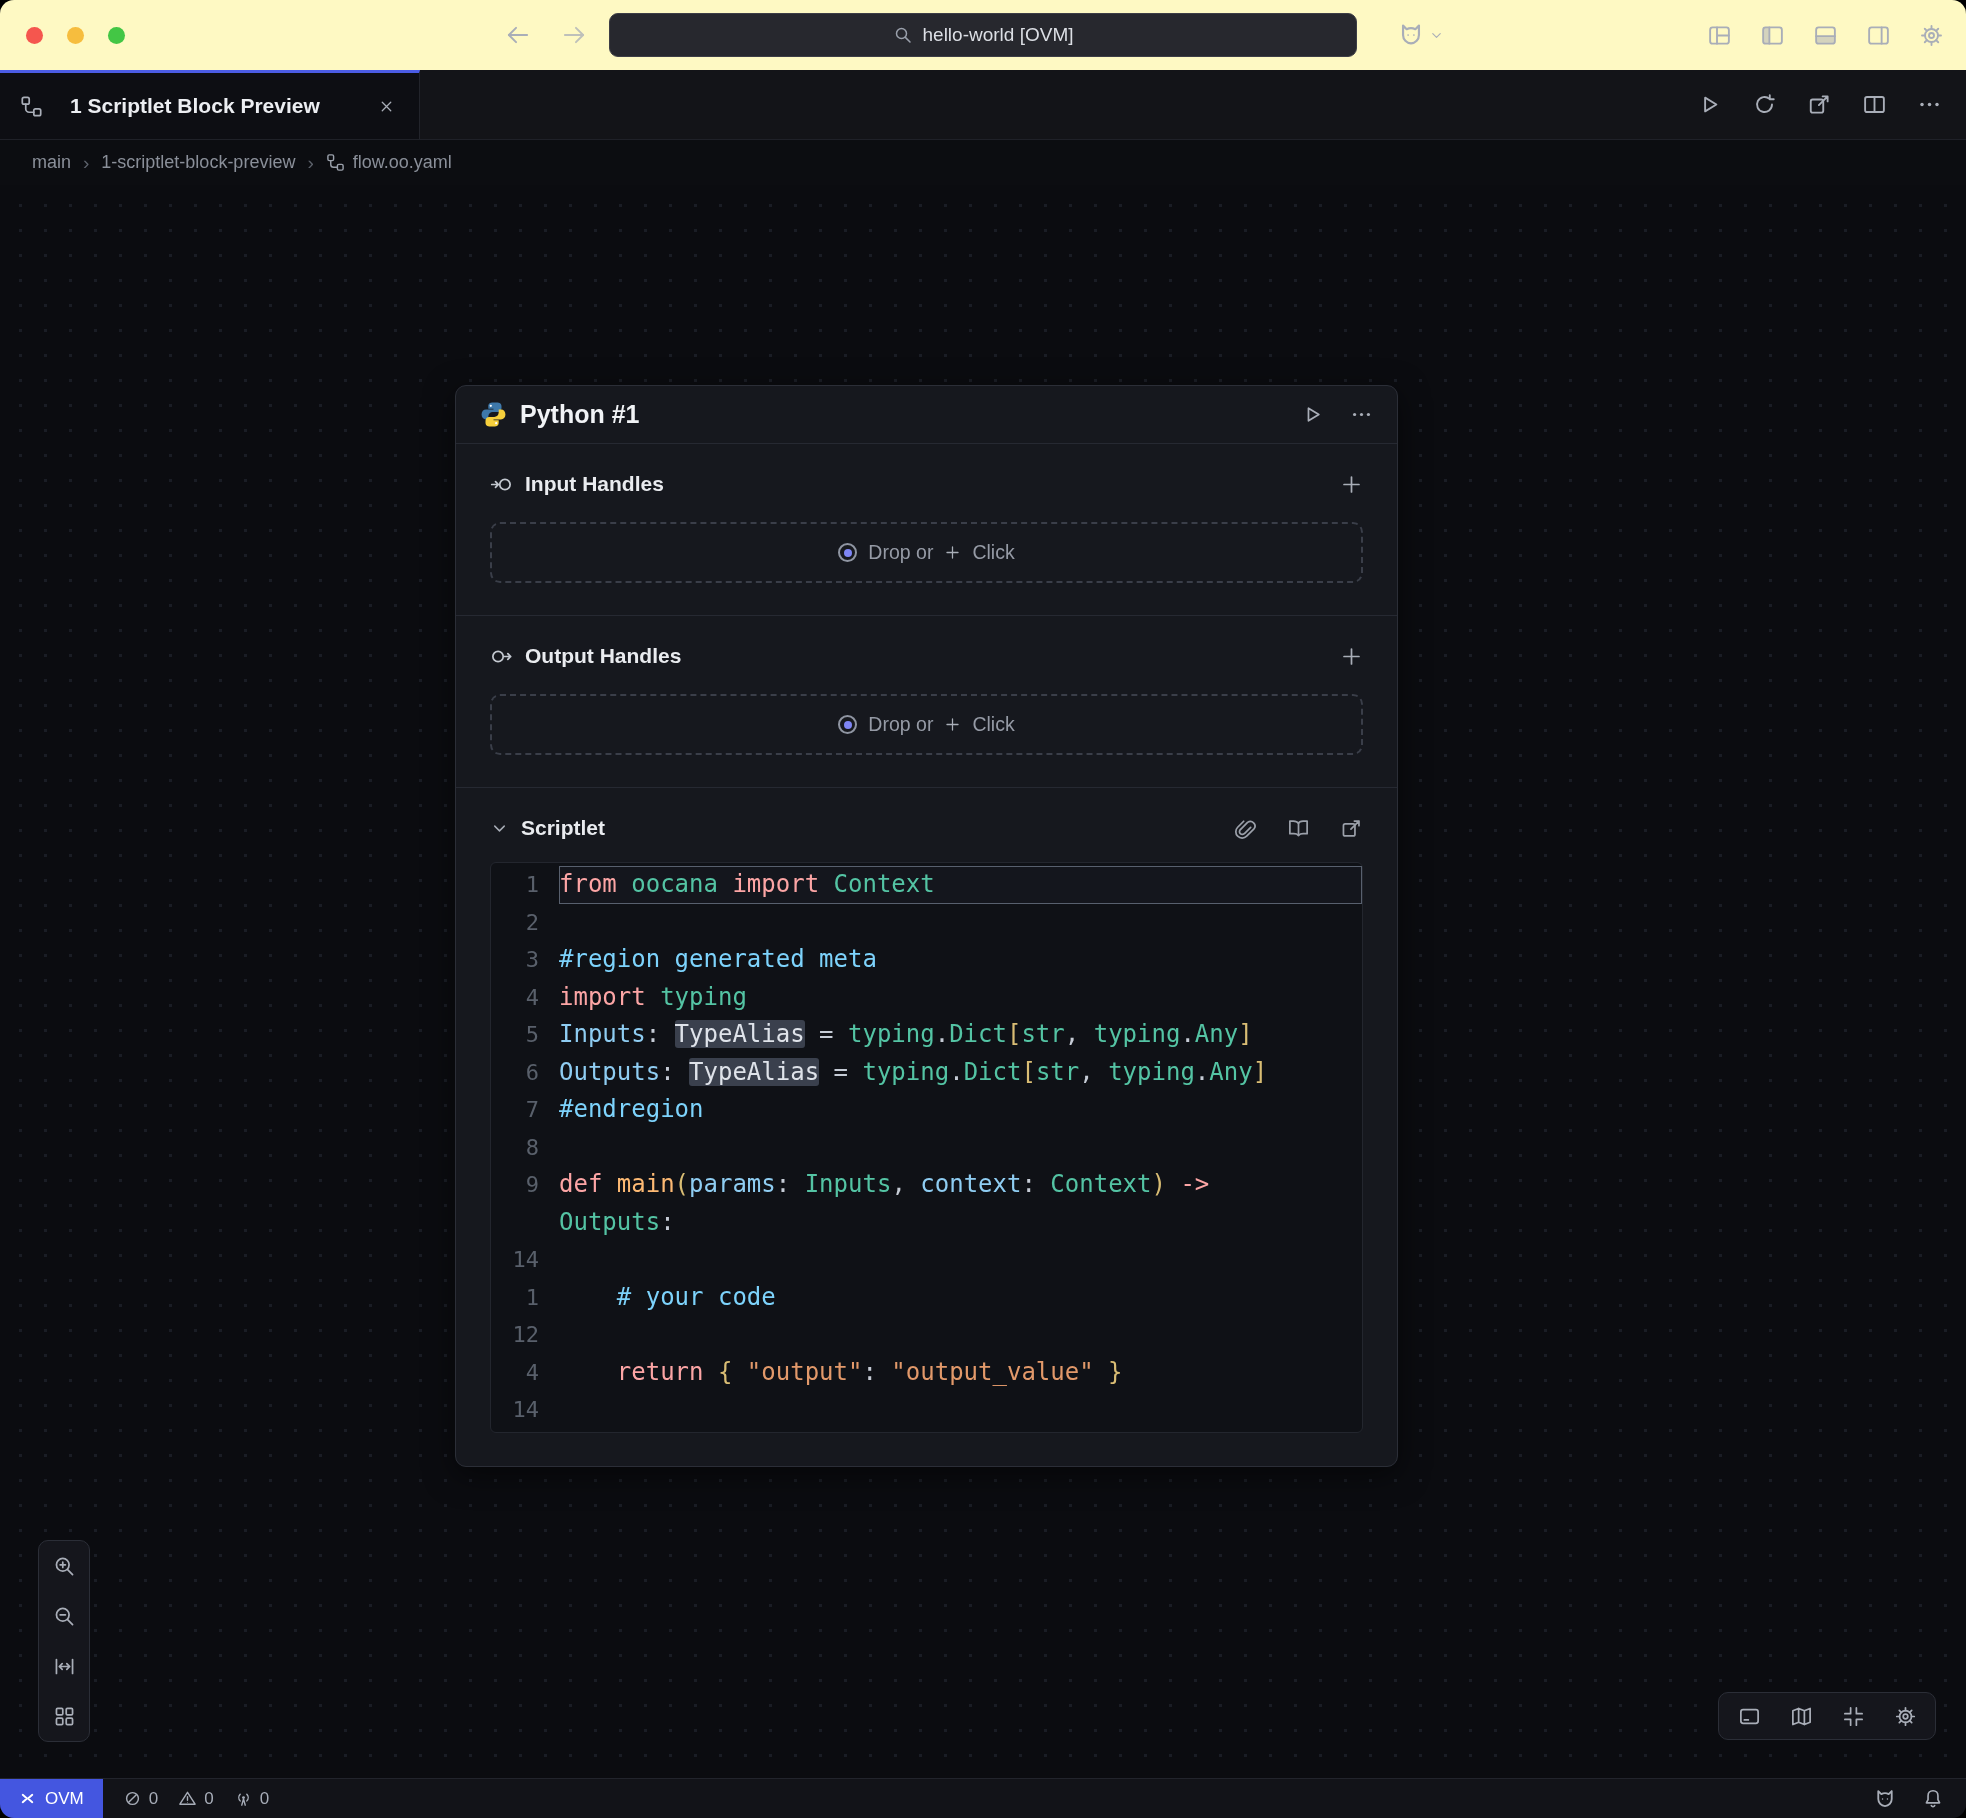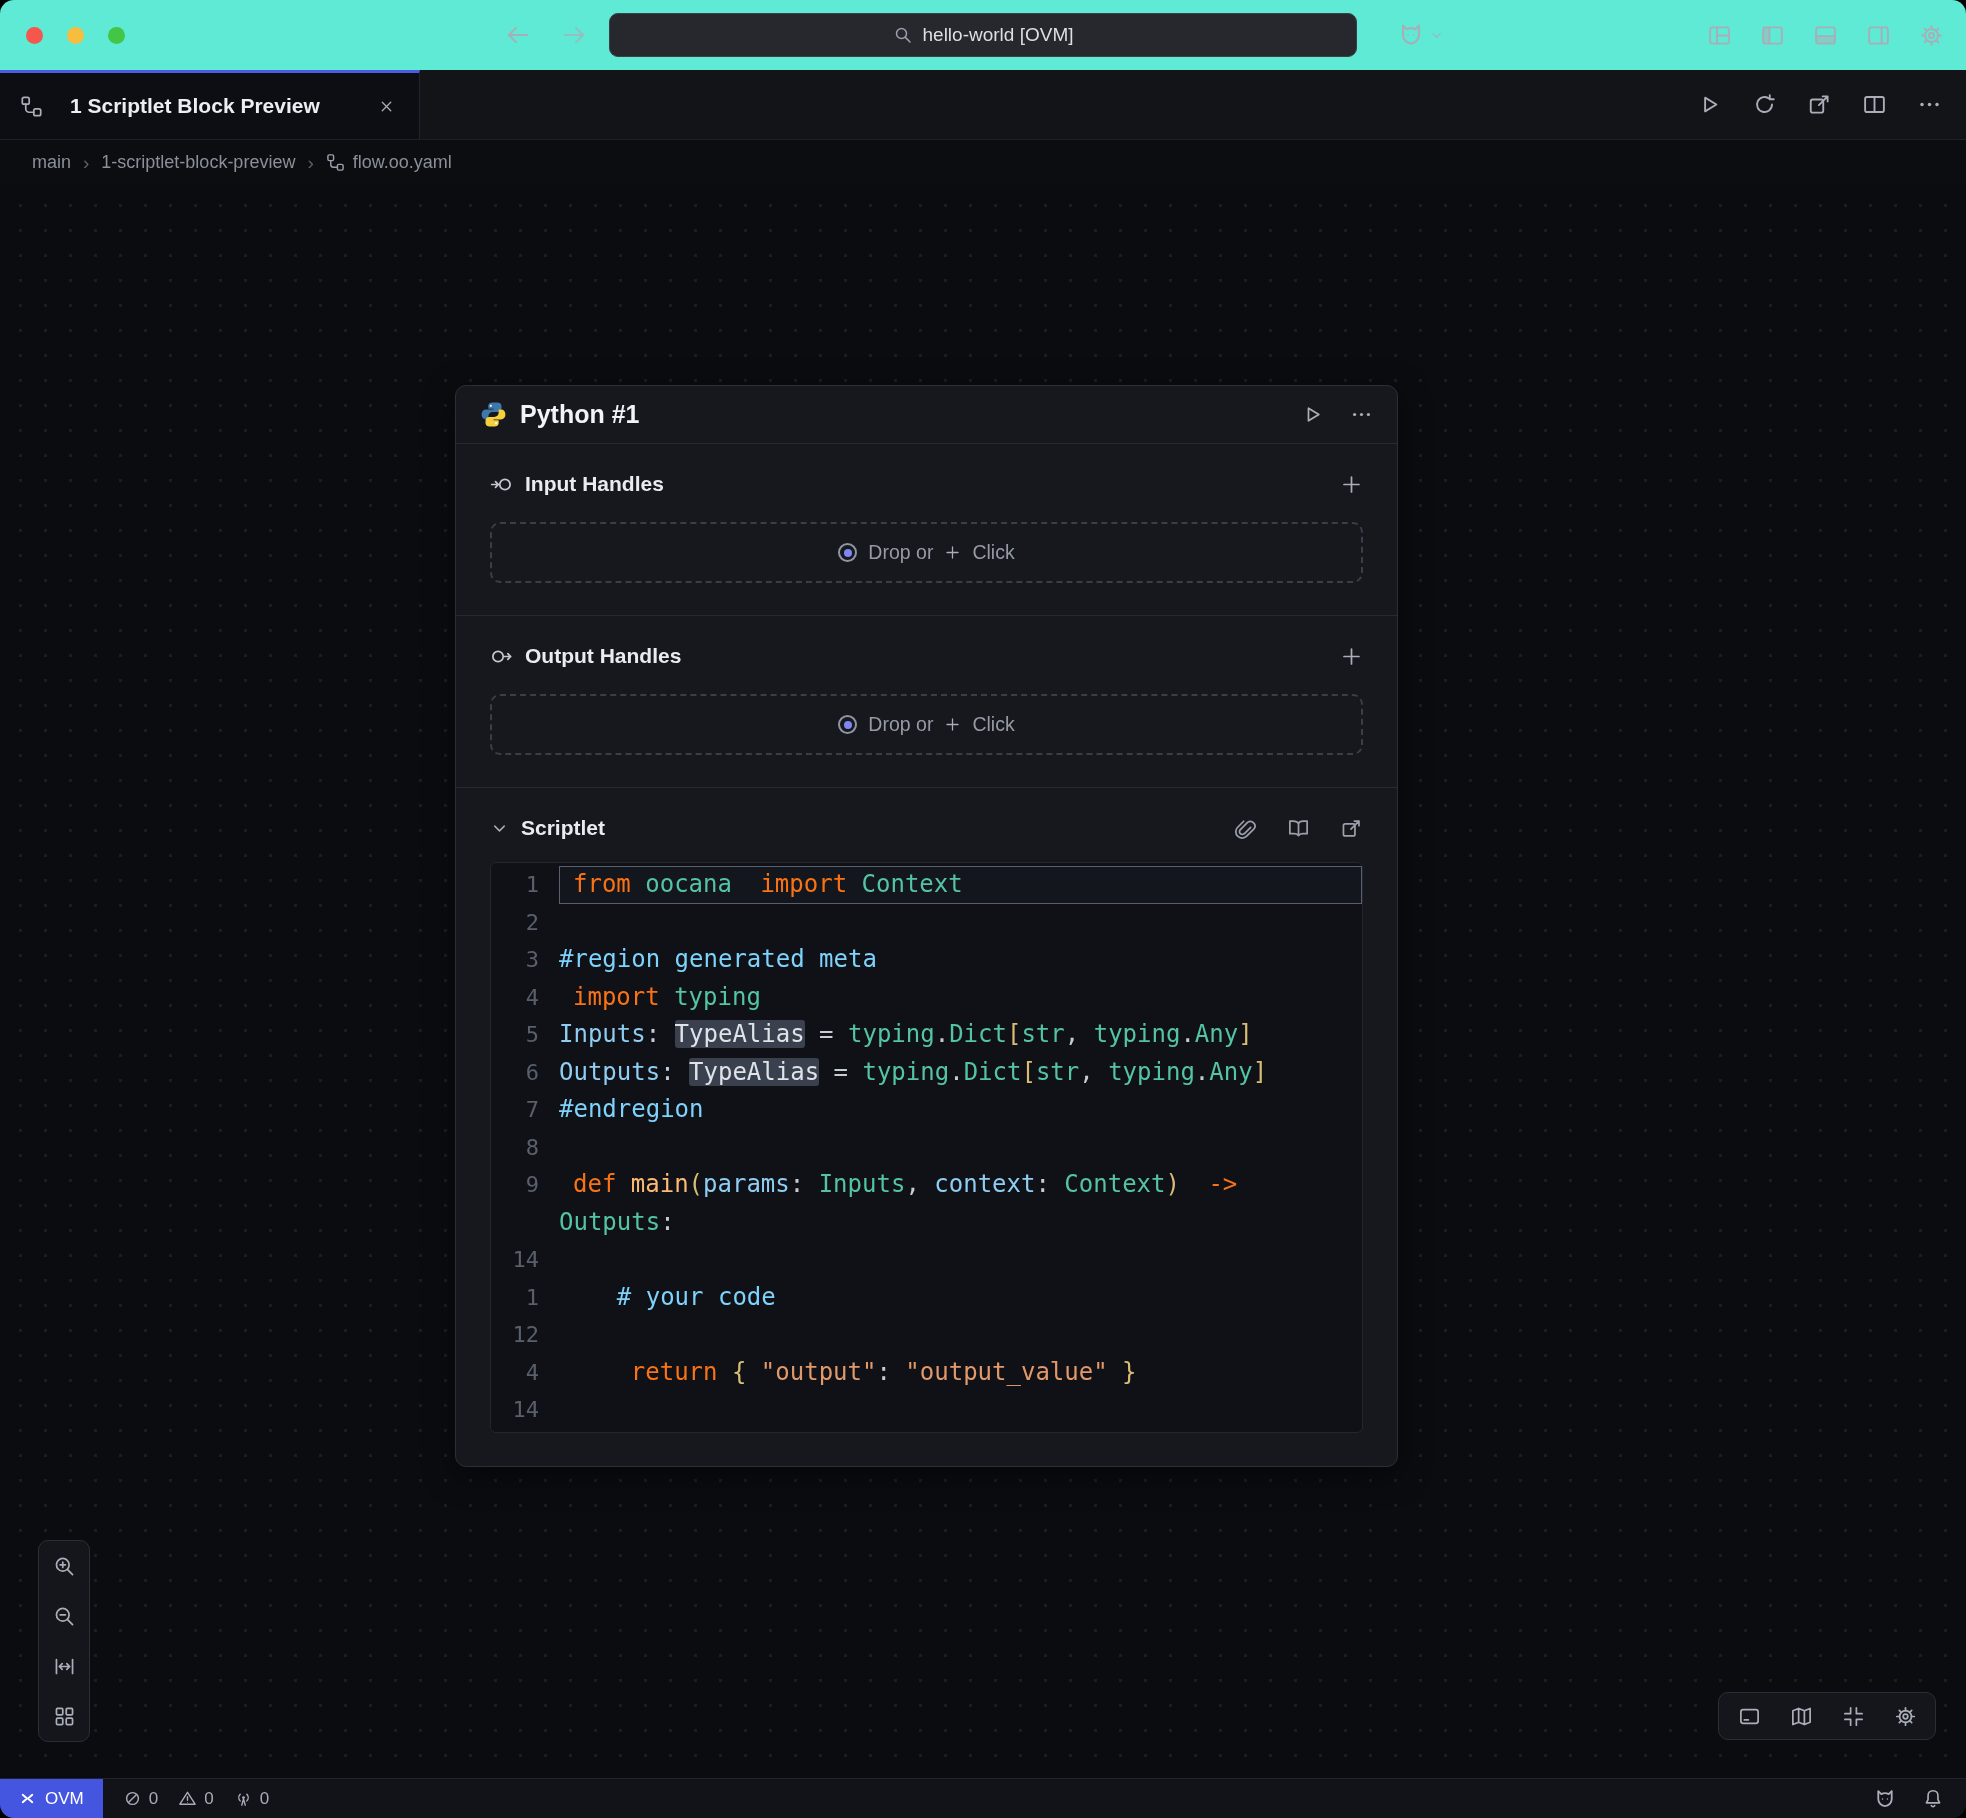--- a/index.html
+++ b/index.html
@@ -4,21 +4,21 @@
 <style>
   * { margin:0; padding:0; box-sizing:border-box; }
   html,body { width:1966px; height:1818px; background:#000; }
   body { font-family:"Liberation Sans", sans-serif; color:#e9ebf0; overflow:hidden; }
   .window { width:1966px; height:1818px; background:#0b0c10; display:flex; flex-direction:column; border-radius:14px; overflow:hidden; }
 
   svg.ic { stroke:#a9aeb8; fill:none; stroke-width:1.5; stroke-linecap:round; stroke-linejoin:round; display:block; }
   .icon-btn { display:flex; align-items:center; justify-content:center; cursor:pointer; }
 
   
-  .titlebar { position:relative; height:70px; background:#5eead4; display:flex; align-items:center; flex:none;text-align:center; }
+  .titlebar { position:relative; height:70px; background:#fef9c3; display:flex; align-items:center; flex:none;text-align:center; }
   .traffic { display:flex; gap:24px; margin-left:26px; }
   .tl { width:17px; height:17px; border-radius:50%; }
   .tl.red { background:#f5564e; } .tl.yellow { background:#f6bd3e; } .tl.green { background:#43c645; }
   .nav-arrows { display:flex; gap:30px; margin-left:380px; }
   .nav-arrows svg { width:26px; height:26px; }
   .fwd { opacity:.75; }
   .searchbar { position:absolute; left:50%; top:13px; transform:translateX(-50%); width:748px; height:44px;
     background:#27282e; border:1px solid #3d3e46; border-radius:9px; display:flex; align-items:center; justify-content:center; gap:10px;
     color:#dcdfe5; font-size:19px; cursor:pointer; }
   .searchbar svg { width:20px; height:20px; stroke:#9aa0ab; }
@@ -77,21 +77,21 @@
   .ring::after { content:""; width:8px; height:8px; border-radius:50%; background:#7e85f4; }
   .dz-plus { width:17px; height:17px; stroke:#959aa5; }
 
   
   .editor { margin-top:22px; background:#0f1116; border:1px solid #23262e; border-radius:6px; padding:3px 0;
     font-family:"DejaVu Sans Mono", monospace; font-size:24px; }
   .code-row { display:flex; height:37.5px; line-height:37.5px; }
   .ln { width:48px; text-align:right; margin-right:20px; color:#59606b; font-size:22px; flex:none; }
   .code-text { flex:1; white-space:pre; padding-right:6px; color:#d8dce4; }
   .row-focus .code-text { outline:1px solid #58606e; outline-offset:-1px; background:#14161d; }
-  .tk-kw  { color:#f97316;padding-left:14px; }
+  .tk-kw  { color:#fca5a5; }
   .tk-type{ color:#54c4a4; }
   .tk-var { color:#8fcdf2; }
   .tk-par { color:#8fcdf2; }
   .tk-fn  { color:#fdba74; }
   .tk-com { color:#7dd3fc;margin-top:28px; }
   .tk-str { color:#e2996a; }
   .tk-brk { color:#d9bd74; }
   .tk-pun { color:#c6ccd6; }
   .tk-hl  { color:#dfe3ea; background:#3a404d; border-radius:3px; }
 

